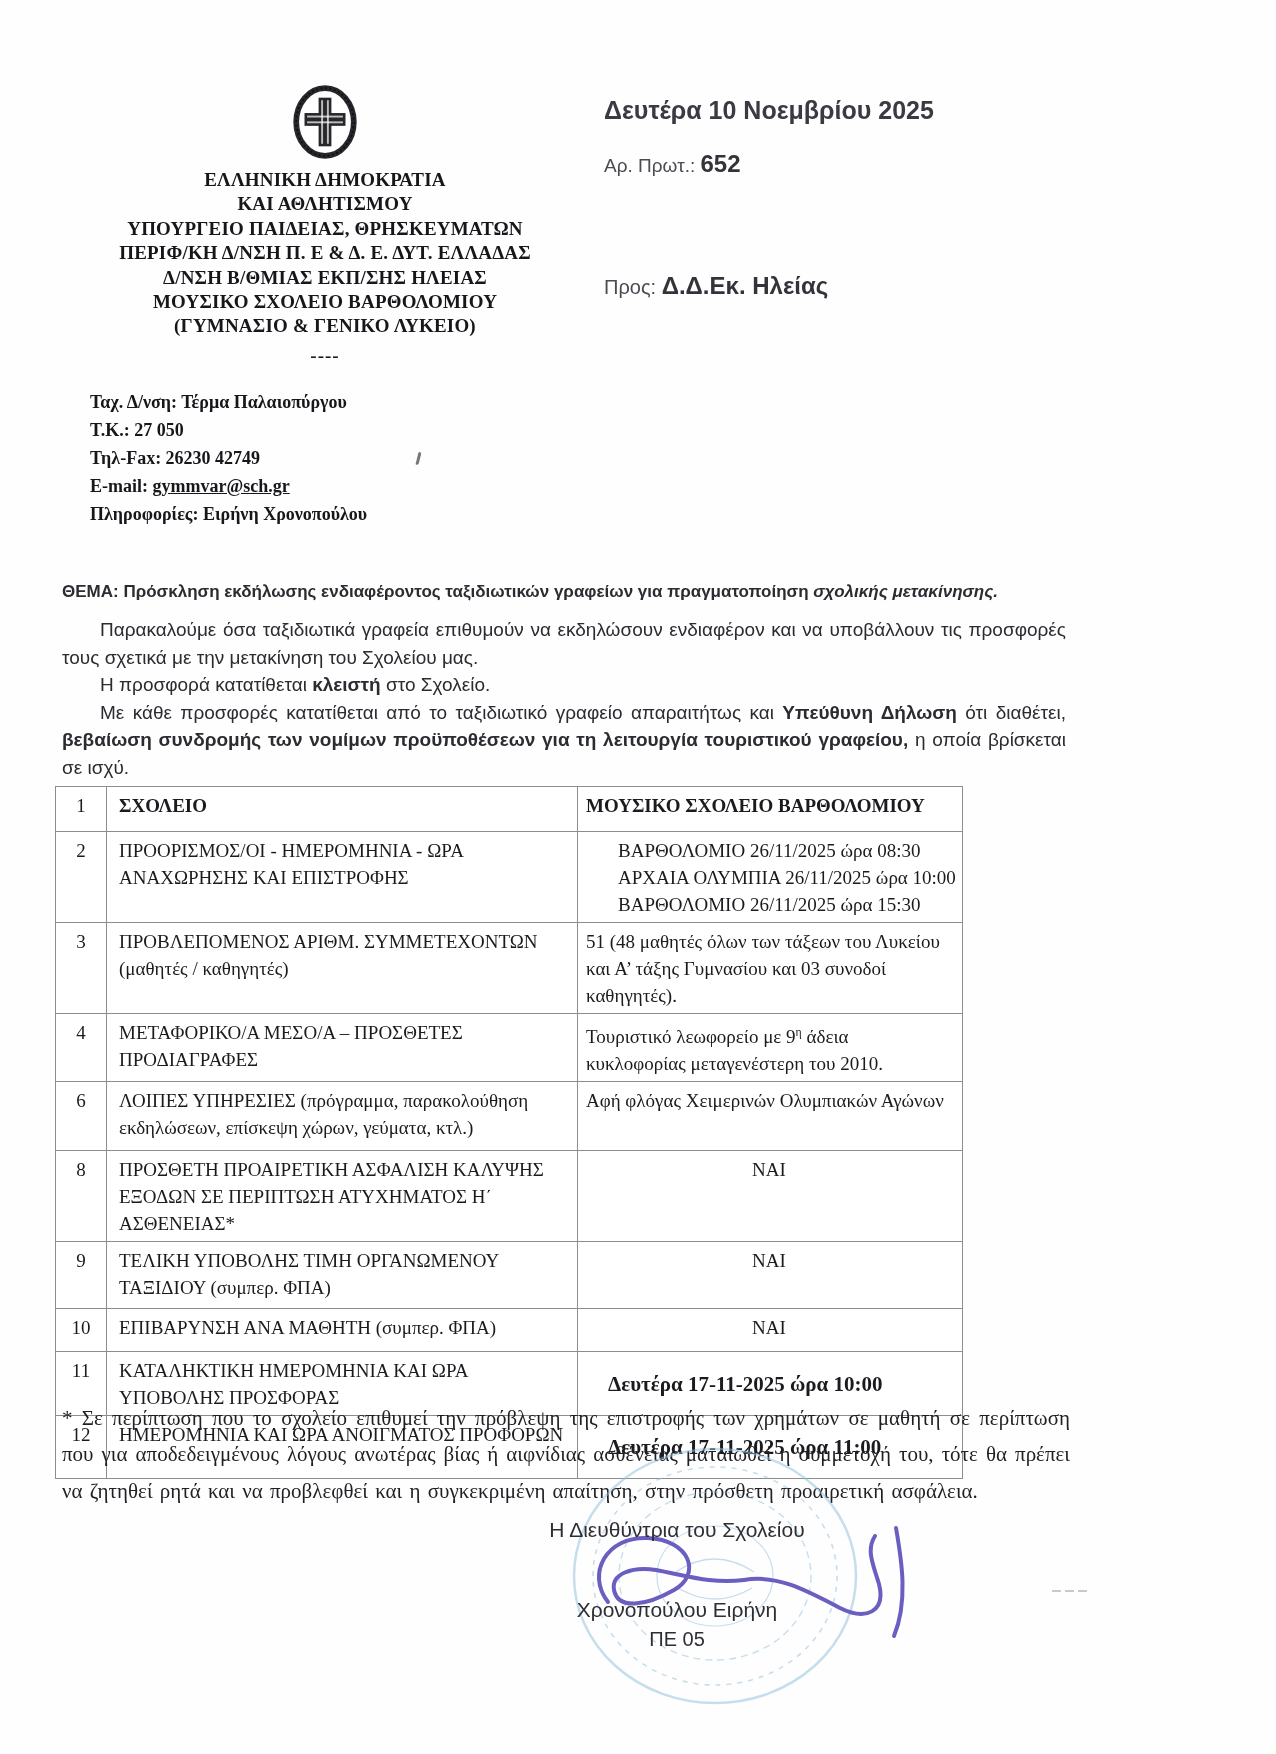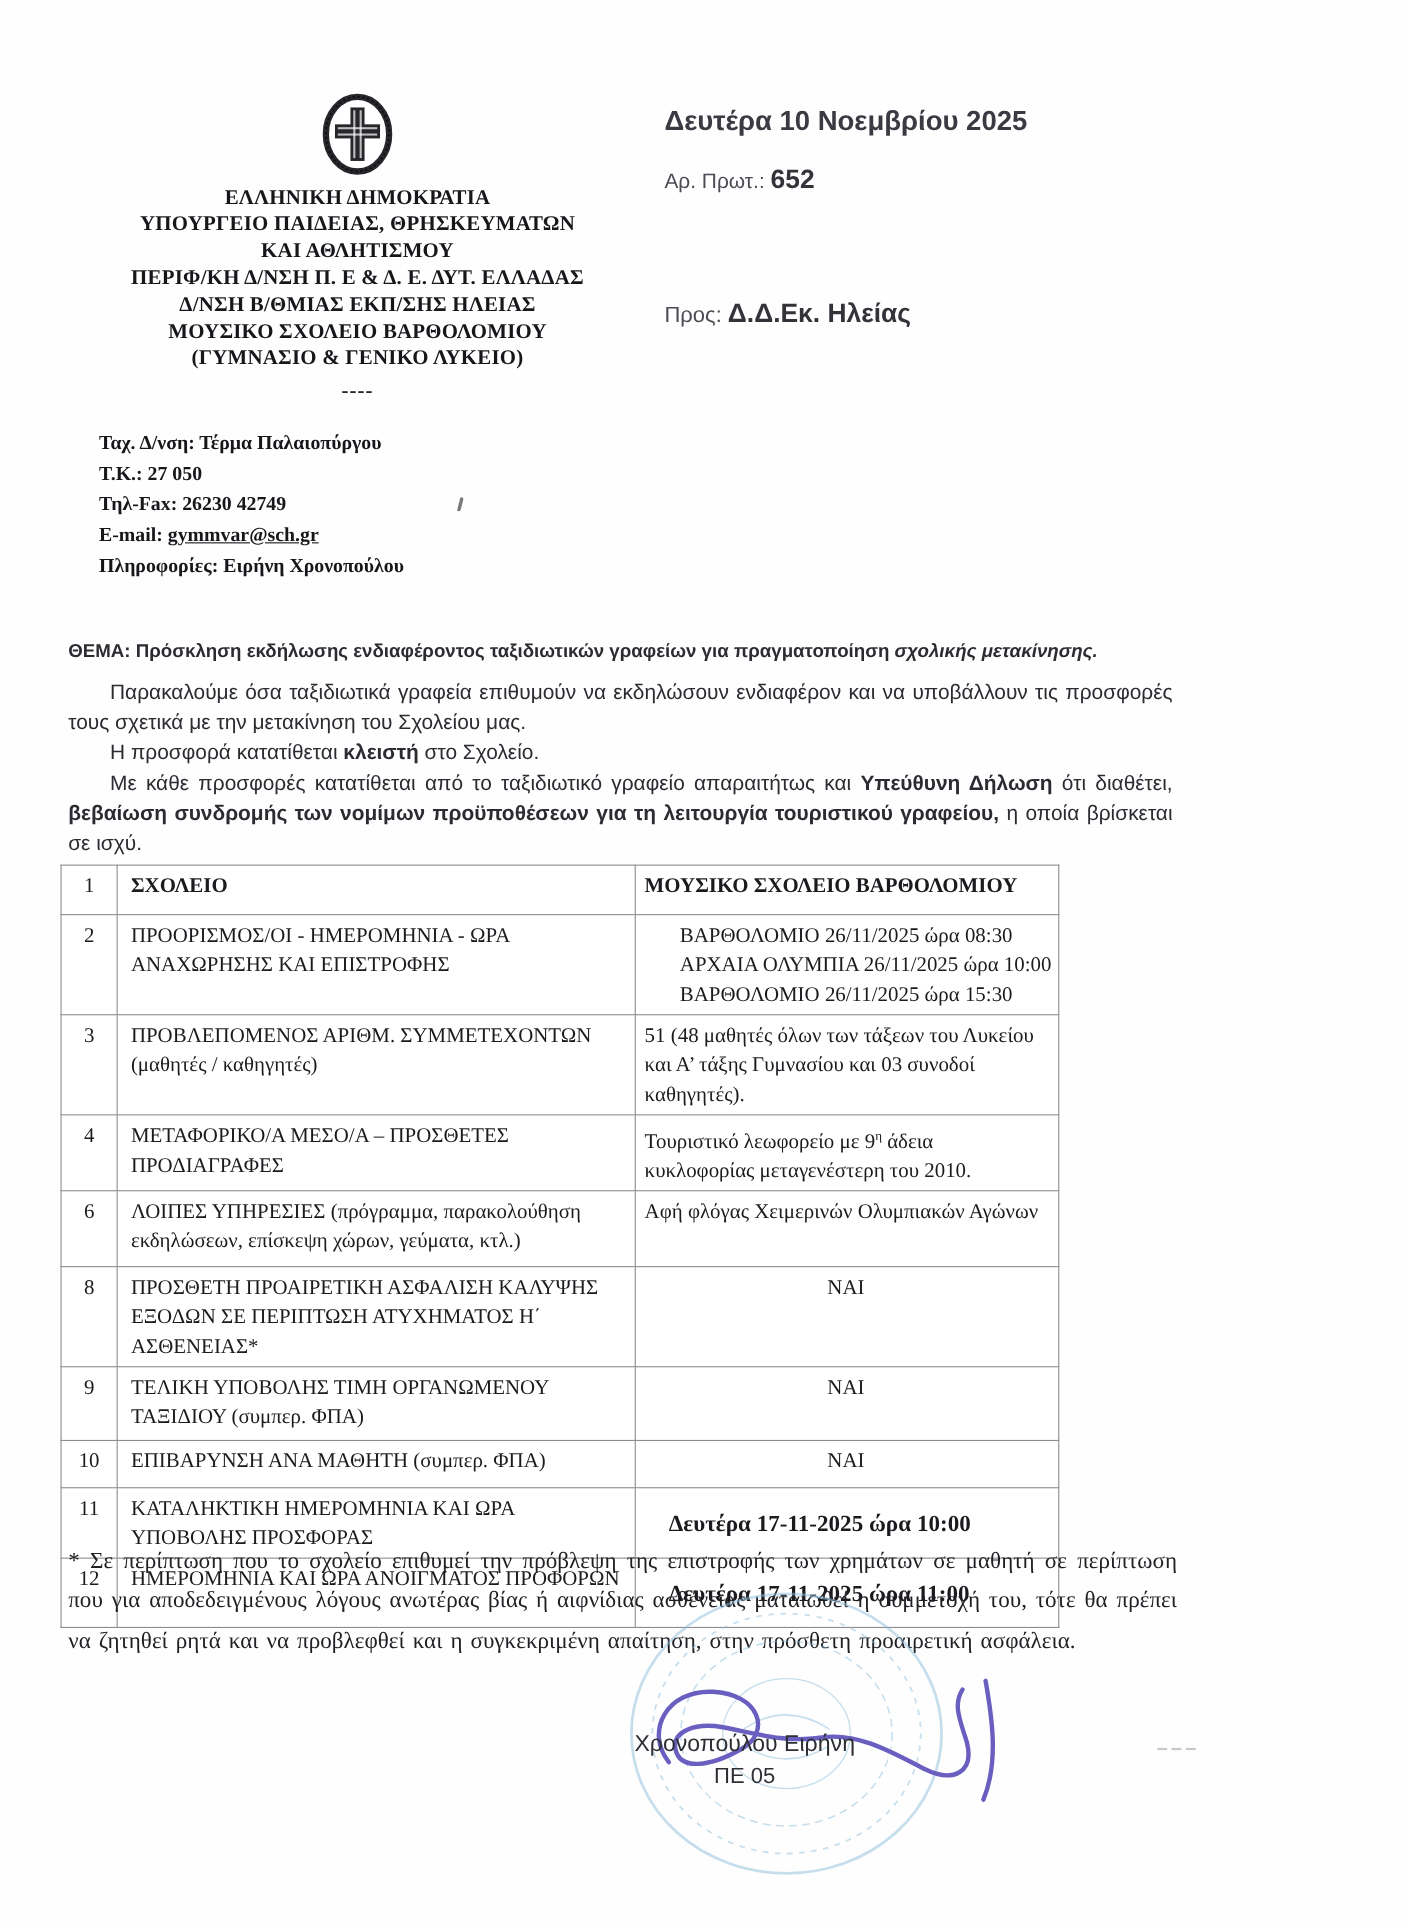--- a/index.html
+++ b/index.html
@@ -94,22 +94,22 @@
         <rect x="40" y="20" width="20" height="76" fill="#26262b"></rect>
         <rect x="18" y="44" width="64" height="20" fill="#26262b"></rect>
         <rect x="44" y="24" width="3" height="68" fill="#ffffff" opacity=".7"></rect>
         <rect x="53" y="24" width="3" height="68" fill="#ffffff" opacity=".7"></rect>
         <rect x="22" y="48" width="56" height="3" fill="#ffffff" opacity=".7"></rect>
         <rect x="22" y="57" width="56" height="3" fill="#ffffff" opacity=".7"></rect>
       </svg>
     </span>
     <div class="org-lines">
         <div>ΕΛΛΗΝΙΚΗ ΔΗΜΟΚΡΑΤΙΑ</div>
+        <div>ΚΑΙ ΑΘΛΗΤΙΣΜΟΥ</div>
         <div>ΥΠΟΥΡΓΕΙΟ ΠΑΙΔΕΙΑΣ, ΘΡΗΣΚΕΥΜΑΤΩΝ</div>
-        <div>ΚΑΙ ΑΘΛΗΤΙΣΜΟΥ</div>
         <div>ΠΕΡΙΦ/ΚΗ Δ/ΝΣΗ Π. Ε &amp; Δ. Ε. ΔΥΤ. ΕΛΛΑΔΑΣ</div>
         <div>Δ/ΝΣΗ Β/ΘΜΙΑΣ ΕΚΠ/ΣΗΣ ΗΛΕΙΑΣ</div>
         <div>ΜΟΥΣΙΚΟ ΣΧΟΛΕΙΟ ΒΑΡΘΟΛΟΜΙΟΥ</div>
         <div>(ΓΥΜΝΑΣΙΟ &amp; ΓΕΝΙΚΟ ΛΥΚΕΙΟ)</div>
       </div>
     <div class="separator">----</div>
   </div>
 
   <div class="date-line hdr-sans">Δευτέρα 10 Νοεμβρίου 2025</div>
   <div class="proto-line hdr-sans">
@@ -215,20 +215,21 @@
     <svg viewBox="0 0 378 122" width="378" height="122" aria-hidden="true">
       <g fill="none" stroke="#6a5fc0" stroke-width="4" stroke-linecap="round">
         <path d="M30,80 C8,52 28,14 70,16 C112,18 124,52 96,68 C68,84 40,88 36,68 C33,52 54,44 78,48 C110,54 134,62 166,58"></path>
         <path d="M166,58 C198,52 228,68 262,86 C288,99 308,90 301,62 C295,42 288,28 297,14"></path>
         <path d="M318,6 C324,40 330,80 316,114"></path>
       </g>
     </svg>
   </div>
 
   <div class="sig-block">
+    <div class="sig-title">Η Διευθύντρια του Σχολείου</div>
     <div class="sig-name">Χρονοπούλου Ειρήνη</div>
     <div class="sig-code">ΠΕ 05</div>
   </div>
 
   <div class="artifact-comma"></div>
   <div class="artifact-gray"><i></i><i></i><i></i></div>
 
 </div>
 
 </body></html>

